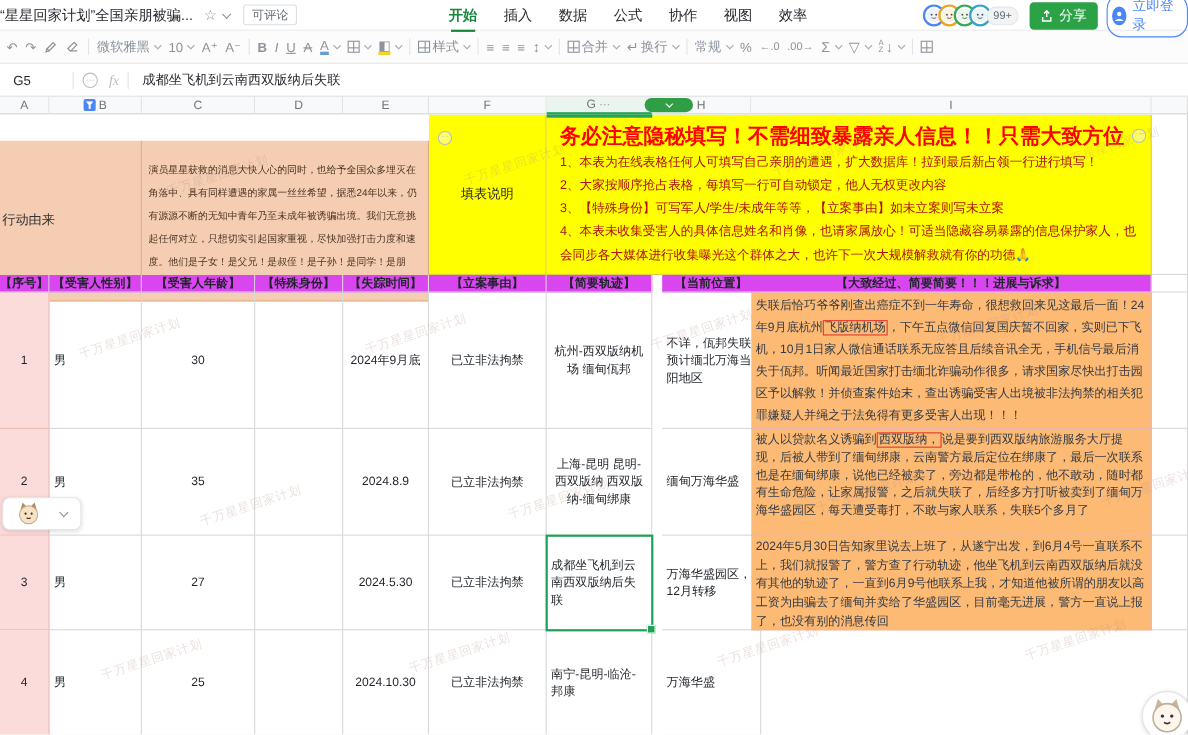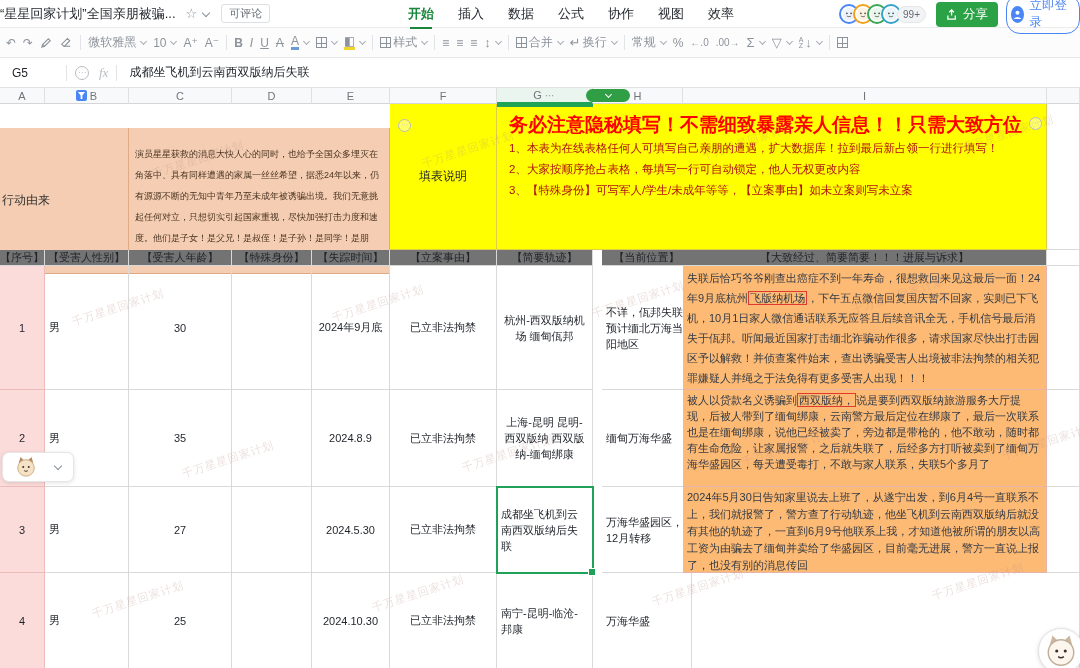--- a/index.html
+++ b/index.html
@@ -82,21 +82,21 @@
   .cG{left:497px;width:96px} .cH{left:602px;width:90px} .cI{left:683px;width:364px} .cJ{left:1047px;width:33px}
   .cAB{left:0;width:129px} .cCE{left:129px;width:261px} .cGI{left:497px;width:550px}
   
   .r1{top:0;height:146px} .r2{top:146px;height:16px} .r3{top:162px;height:124px}
   .r4{top:286px;height:97px} .r5{top:383px;height:86px} .r6{top:469px;height:96px}
   .cen { display:flex; align-items:center; justify-content:center; text-align:center; }
   .vcen { display:flex; align-items:center; }
   .peach { background:#f4cdb3; border-color:#e0ab84;margin-top:24px; }
   .yellow { background:#ffff00; border-color:#ddce45; }
   .pinkA  { background:#fbdcda; border-color:#eebcb8; }
-  .fh { font-weight:normal; background:#737373; display:flex; align-items:center; justify-content:center; text-align:center; }
+  .fh { font-weight:bold; background:#d946ef; display:flex; align-items:center; justify-content:center; text-align:center; }
   .detail { background:#fdba74; border-color:#e6b3ad; color:#333a45; padding:2px 4px; white-space:pre-wrap; }
   .lh20{line-height:20px} .lh16{line-height:16px} .lh17{line-height:17px} .lh18{line-height:18px}
   .origin { font-size:12px; display:flex; align-items:center; padding-left:2px; color:#333; }
   .intro { font-size:9px; line-height:21px; color:#4a3421; padding:16px 6px 6px 6px; }
   .notice { padding:8px 12px 4px 12px; }
   .notice-title { color:#ff0000; font-weight:800; font-size:19px; line-height:26px; white-space:nowrap; }
   .notice-line { color:#b01111; font-size:11.5px; line-height:21px; }
   .redbox { border:1.5px solid #e03a2f; padding:0 1px; }
   .redbox:empty { display:none; }
   .wrapcell { padding:2px 4px; line-height:16px; }
@@ -349,20 +349,21 @@
   <div class="sheet">
 
     <div class="cell r1 cAB peach origin">行动由来</div>
     <div class="cell r1 cCE peach intro">演员星星获救的消息大快人心的同时，也给予全国众多埋灭在角落中、具有同样遭遇的家属一丝丝希望，据悉24年以来，仍有源源不断的无知中青年乃至未成年被诱骗出境。我们无意挑起任何对立，只想切实引起国家重视，尽快加强打击力度和速度。他们是子女！是父兄！是叔侄！是子孙！是同学！是朋友！我们深切期盼家人回国接受应有后果</div>
     <div class="cell r1 cF yellow cen" style="font-size:12px">填表说明</div>
     <div class="cell r1 cGI yellow notice">
       <div class="notice-title">务必注意隐秘填写！不需细致暴露亲人信息！！只需大致方位</div>
       <div class="notice-line">1、本表为在线表格任何人可填写自己亲朋的遭遇，扩大数据库！拉到最后新占领一行进行填写！</div>
       <div class="notice-line">2、大家按顺序抢占表格，每填写一行可自动锁定，他人无权更改内容</div>
       <div class="notice-line">3、【特殊身份】可写军人/学生/未成年等等，【立案事由】如未立案则写未立案</div>
+      <div class="notice-line">4、本表未收集受害人的具体信息姓名和肖像，也请家属放心！可适当隐藏容易暴露的信息保护家人，也会同步各大媒体进行收集曝光这个群体之大，也许下一次大规模解救就有你的功德🙏</div>
     </div>
     <div class="cell r1 cJ"></div>
 
     <div class="cell r2 cA fh">【序号】</div>
     <div class="cell r2 cB fh">【受害人性别】</div>
     <div class="cell r2 cC fh">【受害人年龄】</div>
     <div class="cell r2 cD fh">【特殊身份】</div>
     <div class="cell r2 cE fh">【失踪时间】</div>
     <div class="cell r2 cF fh">【立案事由】</div>
     <div class="cell r2 cG fh">【简要轨迹】</div>

